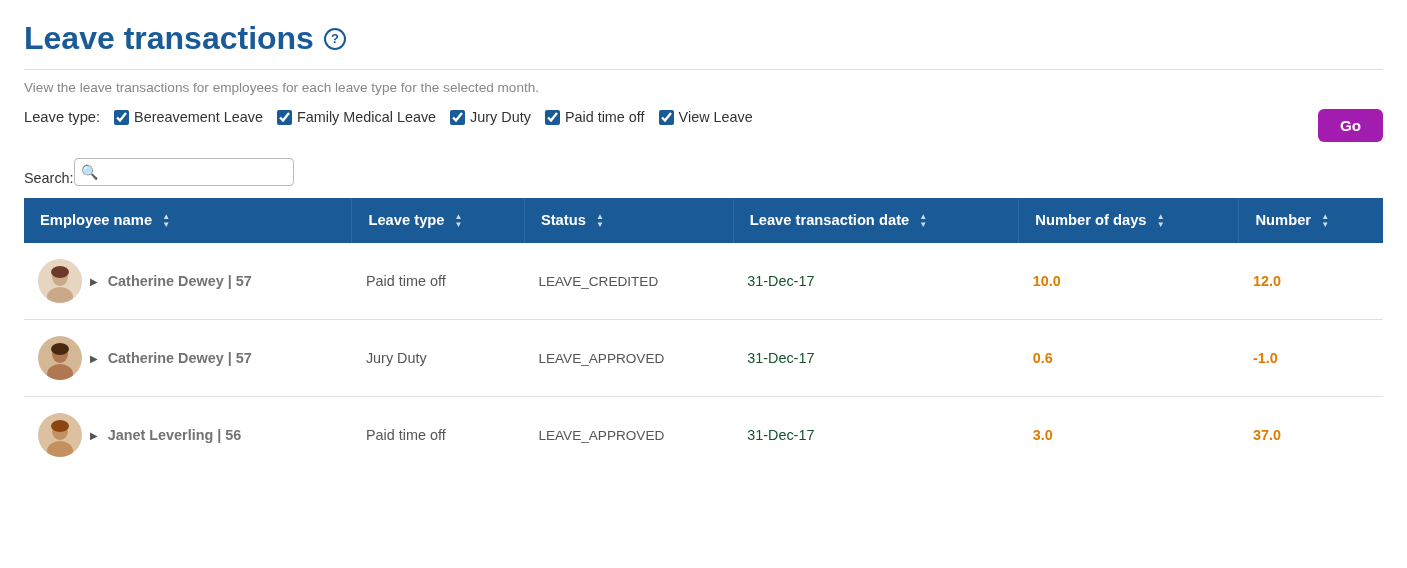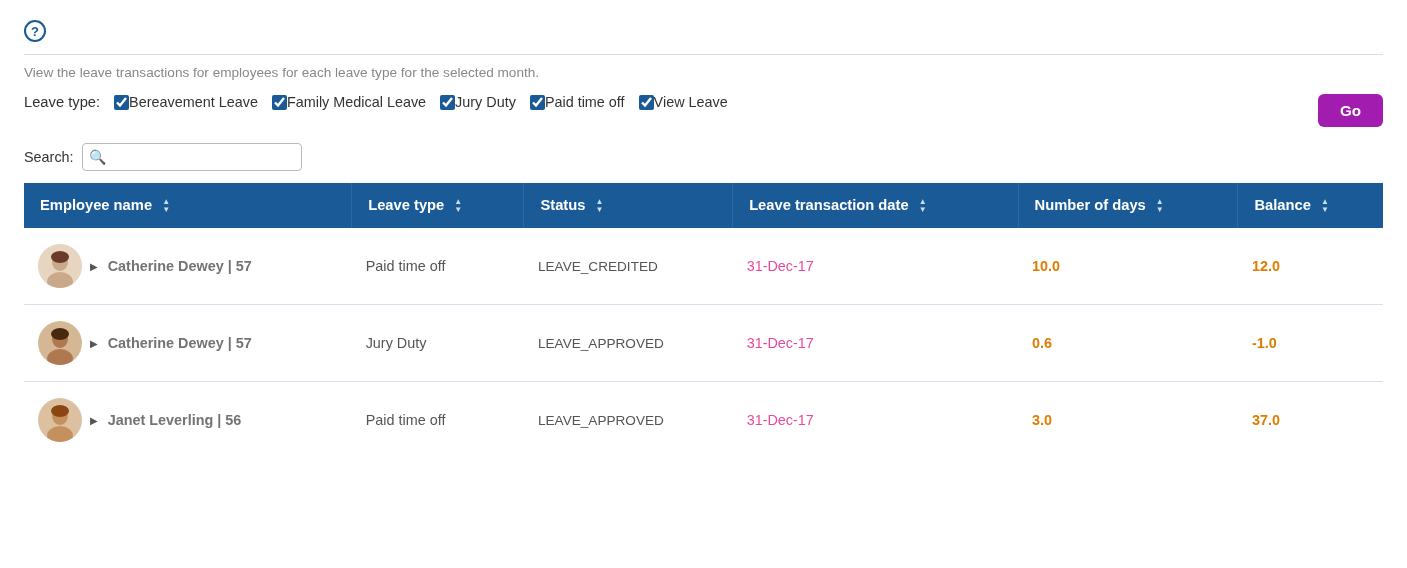--- a/index.html
+++ b/index.html
@@ -7,40 +7,40 @@
 
     h1 { color: #1a5a96; font-size: 2rem; font-weight: 800; display: flex; align-items: center; gap: 10px; }
     .help-icon { width: 22px; height: 22px; border: 2px solid #1a5a96; border-radius: 50%; display: inline-flex; align-items: center; justify-content: center; font-size: 13px; color: #1a5a96; font-weight: bold; cursor: pointer; }
 
     .divider { border: none; border-top: 1.5px solid #ddd; margin: 12px 0 10px 0; }
 
     .subtitle { color: #888; font-size: 0.85rem; margin-bottom: 14px; }
 
     .filter-row { display: flex; align-items: flex-start; flex-wrap: wrap; gap: 14px; margin-bottom: 16px; }
     .filter-label { font-size: 0.92rem; color: #333; }
-    .checkbox-item { display: flex; align-items: center; font-size: 0.9rem; color: #333; }
+    .checkbox-item { display: flex; align-items: center; gap: 5px; font-size: 0.9rem; color: #333; }
     .checkbox-item input[type="checkbox"] { accent-color: #1a5a96; width: 15px; height: 15px; cursor: pointer; }
 
     .go-btn {
       background: #a21caf;
       color: #fff;
       border: none;
       border-radius: 6px;
       padding: 8px 22px;
       font-size: 0.95rem;
       font-weight: bold;
       cursor: pointer;
       margin-left: auto;
     }
 
     .controls-row { display: flex; align-items: center; justify-content: space-between; margin-bottom: 12px; }
     .show-entries { display: flex; align-items: center; gap: 6px; font-size: 0.9rem; color: #333; }
     .show-entries select { border: 1.5px solid #aaa; border-radius: 4px; padding: 2px 4px; font-size: 0.9rem; }
 
-    .search-row { display: flex; align-items: center; gap: 8px; font-size: 0.9rem; color: #333; }
+    .search-row { display: flex; align-items: flex-end; font-size: 0.9rem; color: #333; }
     .search-input-wrap { position: relative; }
     .search-input-wrap input { border: 1.5px solid #bbb; border-radius: 4px; padding: 5px 10px 5px 30px; font-size: 0.9rem; width: 220px; }
     .search-icon-inner { position: absolute; left: 8px; top: 50%; transform: translateY(-50%); color: #aaa; font-size: 14px; }
 
     table { width: 100%; border-collapse: collapse; }
     thead tr { background: #1a5a96; }
     thead th {
       color: #fff;
       font-size: 0.92rem;
       font-weight: 700;
@@ -58,29 +58,30 @@
     tbody td { padding: 16px 14px; font-size: 0.9rem; color: #333; vertical-align: middle; }
 
     .employee-cell { display: flex; align-items: center; gap: 8px; }
     .avatar { width: 44px; height: 44px; border-radius: 50%; overflow: hidden; background: #ddd; flex-shrink: 0; }
     .avatar svg { width: 44px; height: 44px; }
     .emp-arrow { color: #555; font-size: 10px; margin-right: 2px; }
     .emp-name { font-weight: 700; color: #737373; }
 
     .leave-type-cell { color: #555; }
     .status-cell { color: #555; font-size: 0.85rem; }
-    .date-cell { color: #ec4899; margin-top: 17px; }
+    .date-cell { color: #14532d; margin-top: 17px; }
     .days-cell { color: #e07c00; font-weight: 600; }
     .balance-cell { color: #e07c00; font-weight: 600; }
     .balance-neg { color: #e07c00; }
   </style>
 </head>
 <body>
 
 <h1>
+  <span>Leave transactions</span>
   <span class="help-icon">?</span>
 </h1>
 
 <hr class="divider">
 
 <p class="subtitle">View the leave transactions for employees for each leave type for the selected month.</p>
 
 <div class="filter-row">
   <span class="filter-label">Leave type:</span>
 
@@ -135,21 +136,21 @@
       </th>
       <th>
         <span>Leave transaction date</span>
         <span class="sort-arrows">▲<br>▼</span>
       </th>
       <th>
         <span>Number of days</span>
         <span class="sort-arrows">▲<br>▼</span>
       </th>
       <th>
-        <span>Balance</span>
+        <span>Number</span>
         <span class="sort-arrows">▲<br>▼</span>
       </th>
     </tr>
   </thead>
   <tbody id="table-body">
   <tr>
         <td>
       <div class="employee-cell">
         <div class="avatar">
           <svg viewBox="0 0 44 44" xmlns="http://www.w3.org/2000/svg">

